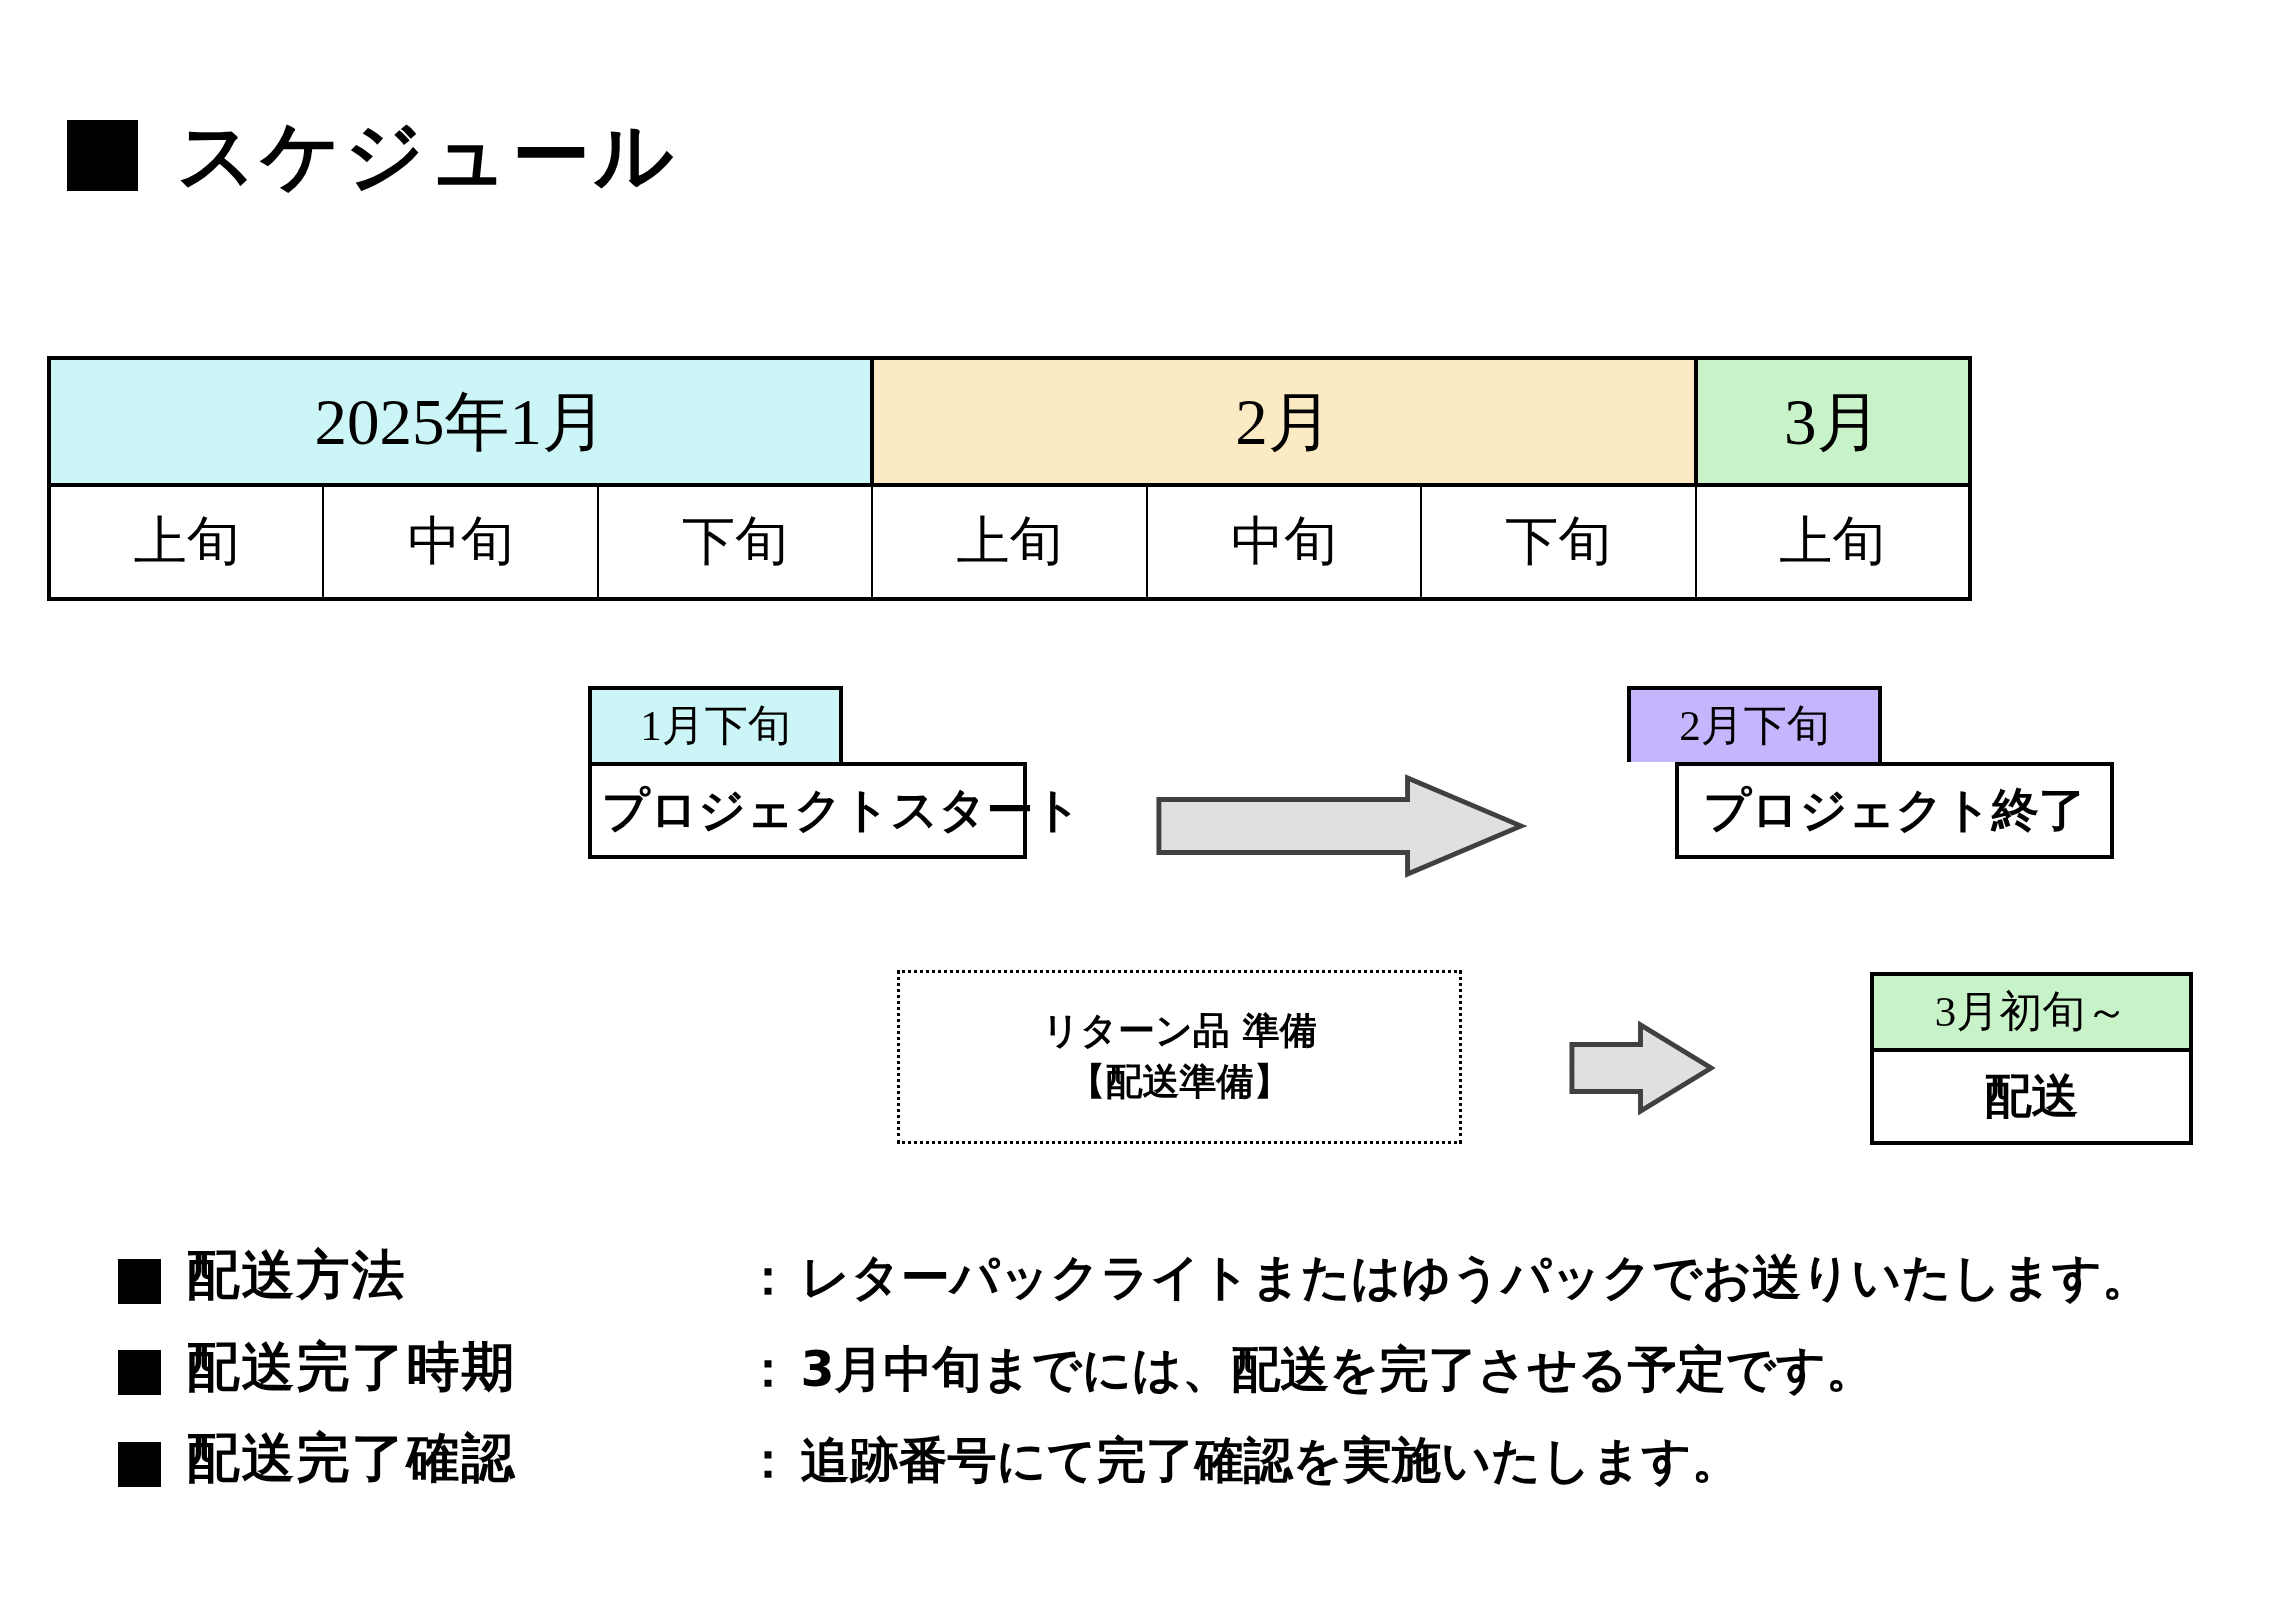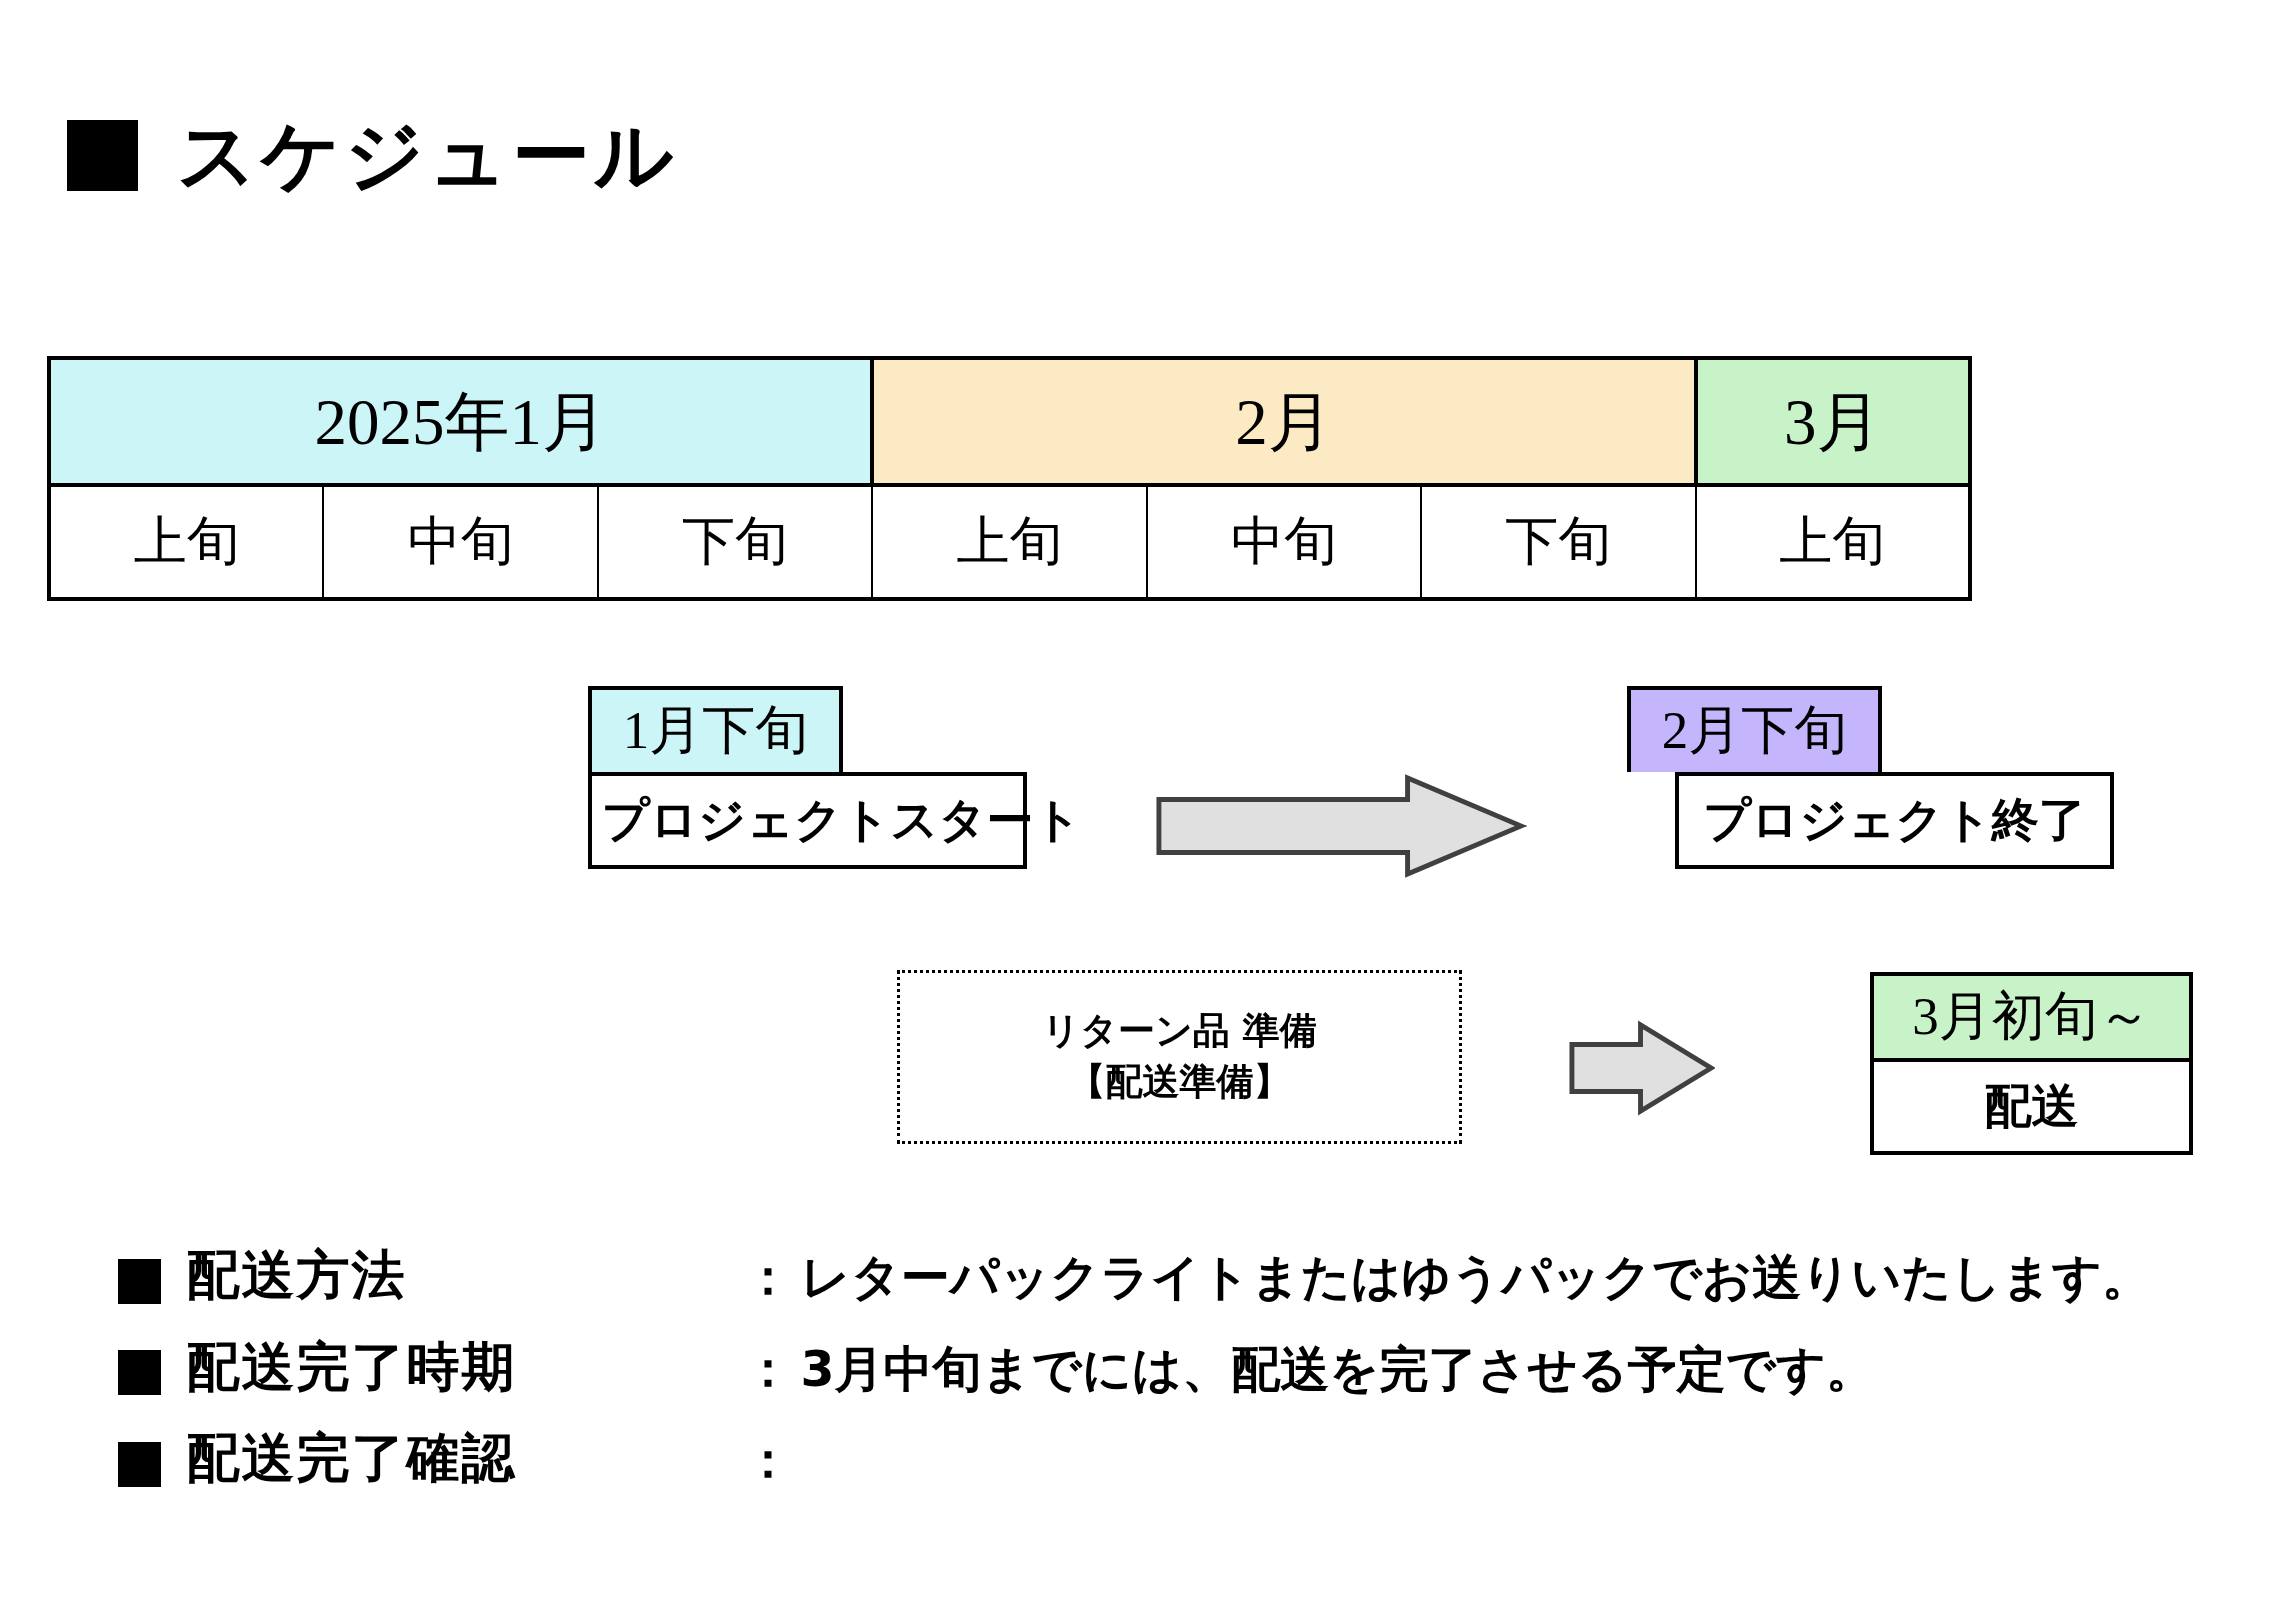--- a/index.html
+++ b/index.html
@@ -83,21 +83,21 @@
     pointer-events: none;
   }
   .diagram > * { pointer-events: auto; }
 
   .milestone {
     position: absolute;
   }
   .milestone .tag {
     border: 4.9px solid #000000;
     border-bottom: none;
-    font-size: 53px;
+    font-size: 43px;
     font-family: "Liberation Serif", "DejaVu Serif", serif;
     text-align: center;
     line-height: 1;
     padding: 13.7px 0 15.7px 0;
     box-sizing: border-box;
   }
   .milestone .body {
     border: 4.9px solid #000000;
     background: #ffffff;
     font-size: 47px;
@@ -273,16 +273,17 @@
     <span class="note-bullet"></span>
     <span class="note-label">配送完了時期</span>
     <span class="note-colon">：</span>
     <span class="note-value">3月中旬までには、配送を完了させる予定です。</span>
   </div>
 
   <div class="note-row">
     <span class="note-bullet"></span>
     <span class="note-label">配送完了確認</span>
     <span class="note-colon">：</span>
+    <span class="note-value">追跡番号にて完了確認を実施いたします。</span>
   </div>
 
 </div>
 
 
 </body></html>

